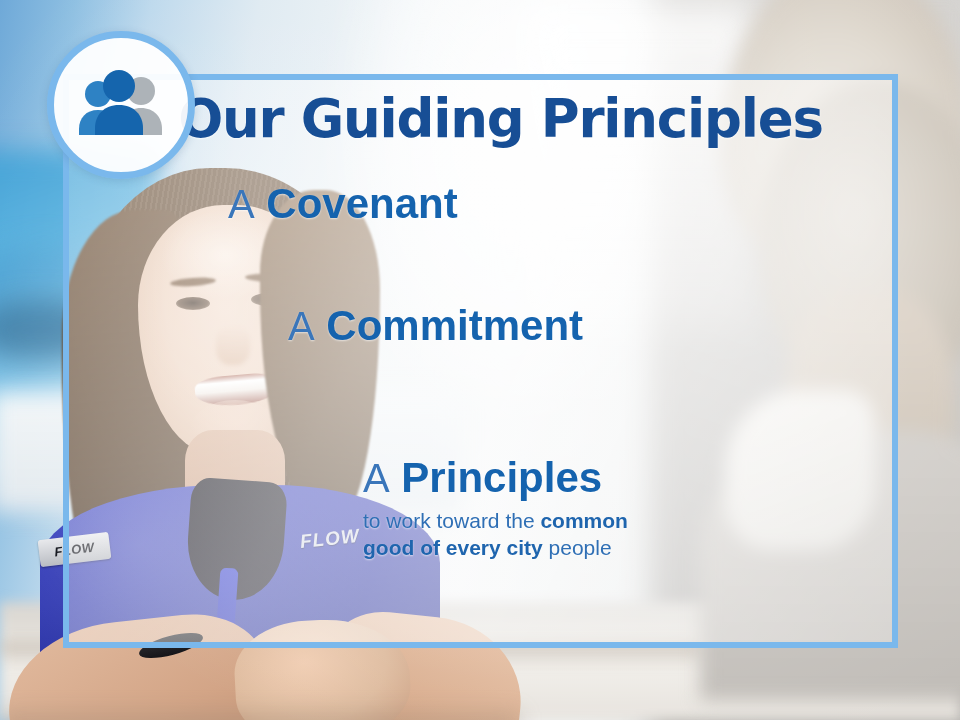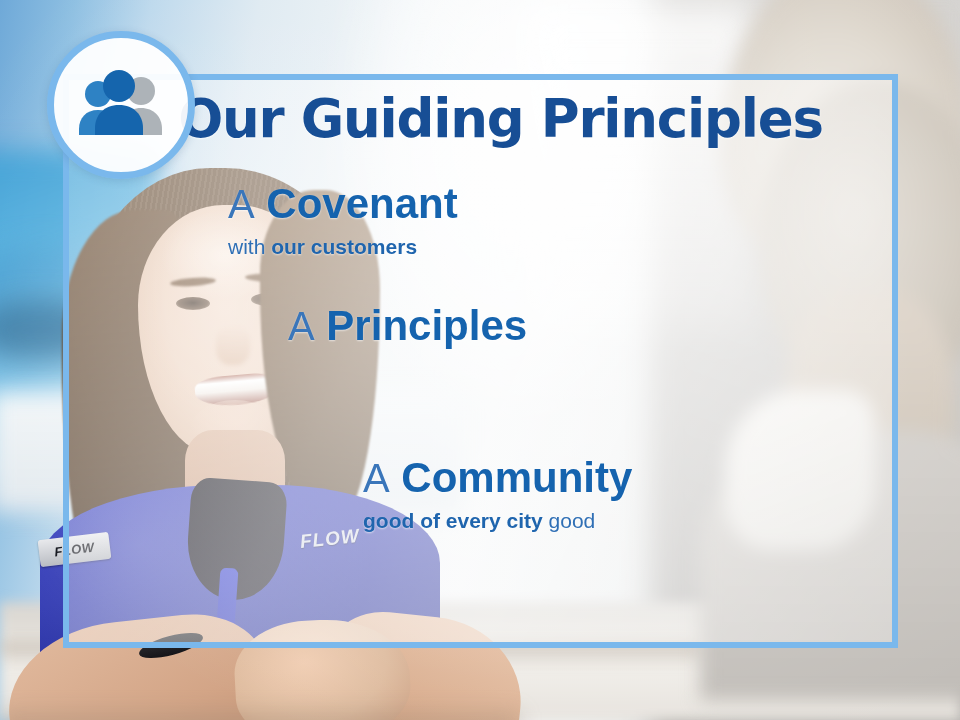--- a/index.html
+++ b/index.html
@@ -414,42 +414,40 @@
   <div class="frame"></div>
 
   <div class="content">
     <div class="title">Our Guiding Principles</div>
 
     <div class="block" id="b1">
       <div class="headline">
         <span class="lead">A</span>
         <span class="key">Covenant</span>
       </div>
-      <div class="sub">
-        <div>
-          <span>with </span><b>our customers</b>
-        </div>
+    </div>
+
+    <div class="block" id="b2">
+      <div class="headline">
+        <span class="lead">A</span>
+        <span class="key">Commitment</span>
       </div>
     </div>
 
-    <div class="block" id="b2">
+    <div class="block" id="b3">
       <div class="headline">
         <span class="lead">A</span>
         <span class="key">Principles</span>
       </div>
-    </div>
-
-    <div class="block" id="b3">
-      <div class="headline">
-        <span class="lead">A</span>
-        <span class="key">Community</span>
-      </div>
       <div class="sub">
         <div>
-          <b>good of every city</b><span> good</span>
+          <span>to work toward the </span><b>common</b>
+        </div>
+        <div>
+          <b>good of every city</b><span> people</span>
         </div>
       </div>
     </div>
   </div>
 
   <div class="badge-circle">
     <svg width="100" height="72" viewBox="0 0 100 72">
       <g>
         <circle cx="70" cy="22" r="14" fill="#adb3b8"></circle>
         <path d="M70 39c-13 0-21 9-21 21v6h42v-6c0-12-8-21-21-21z" fill="#adb3b8"></path>

